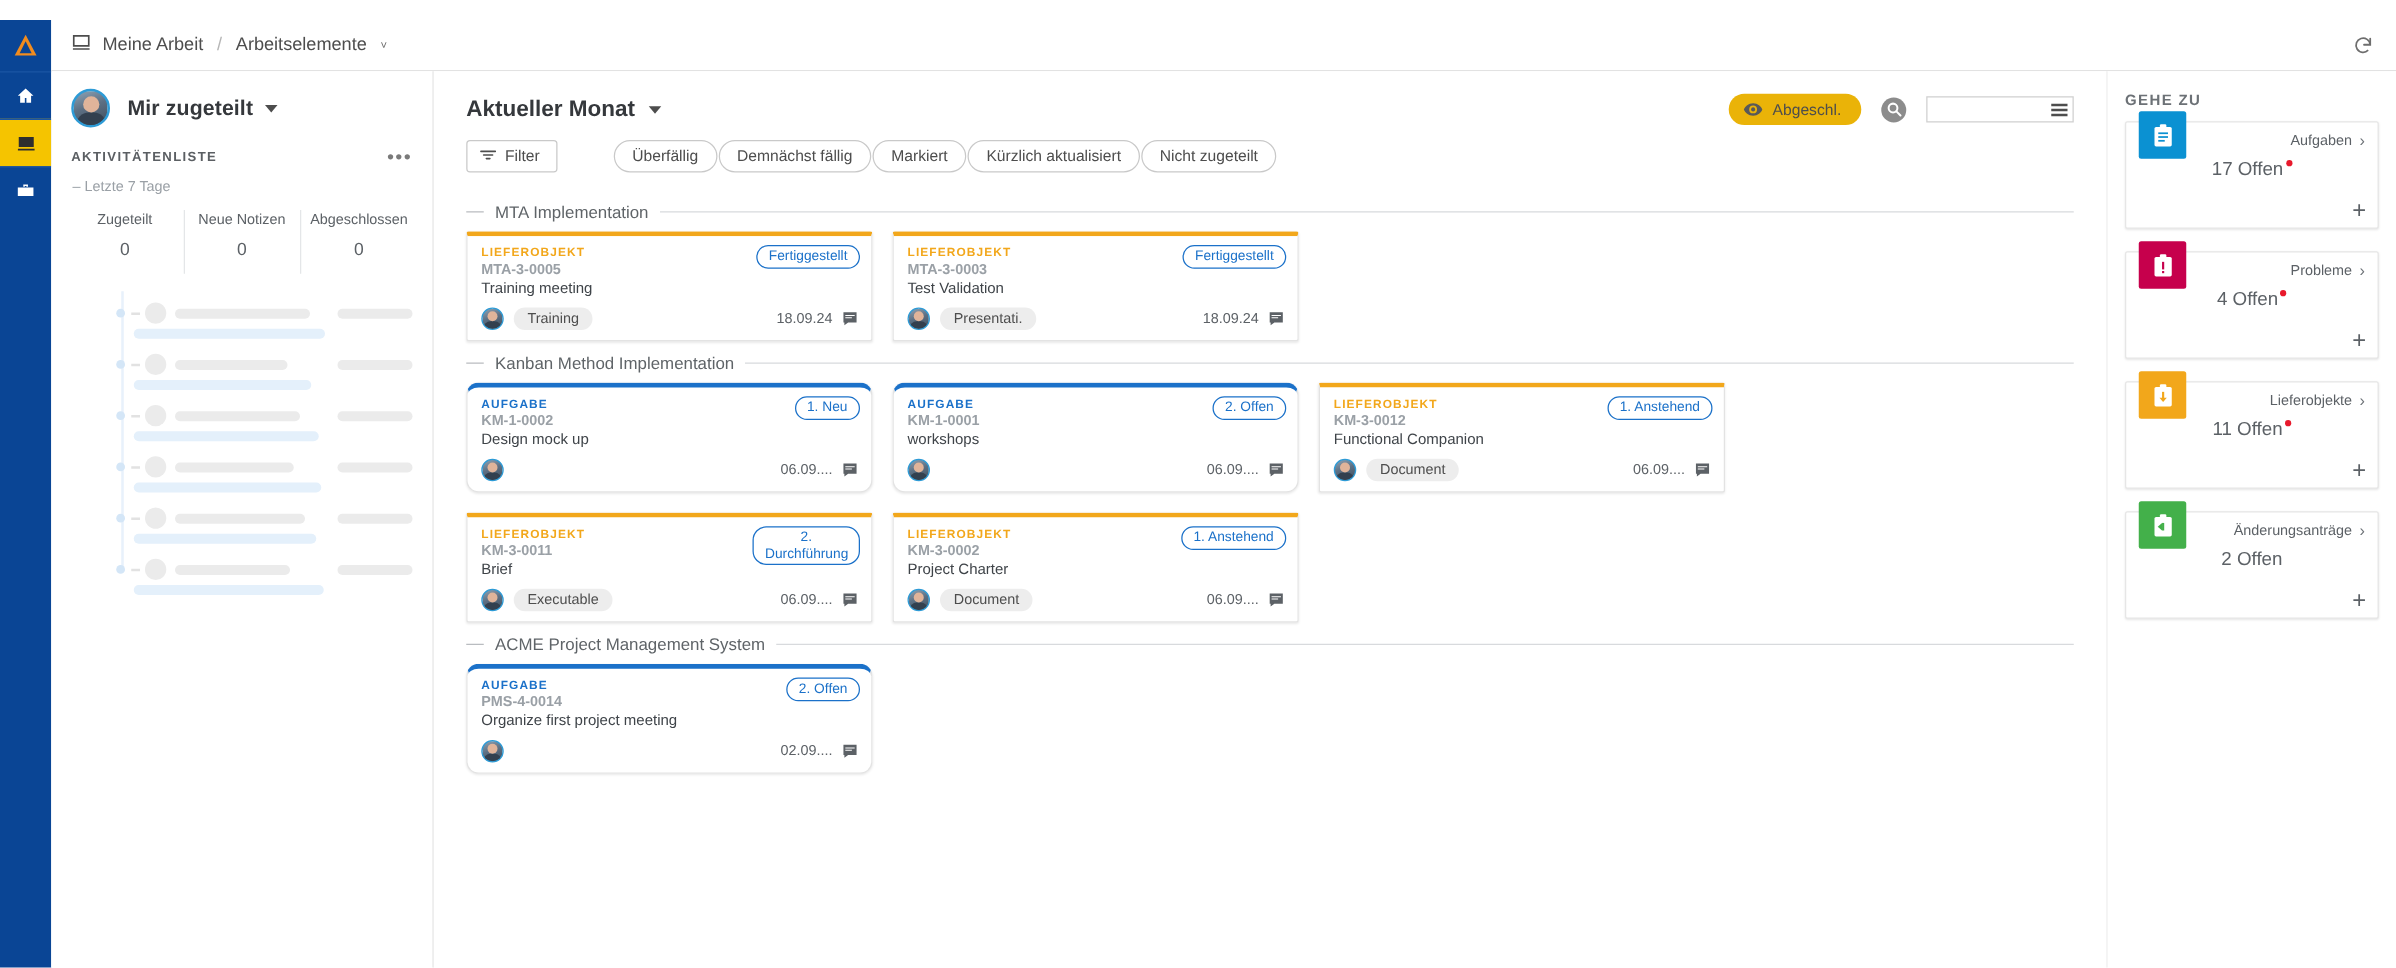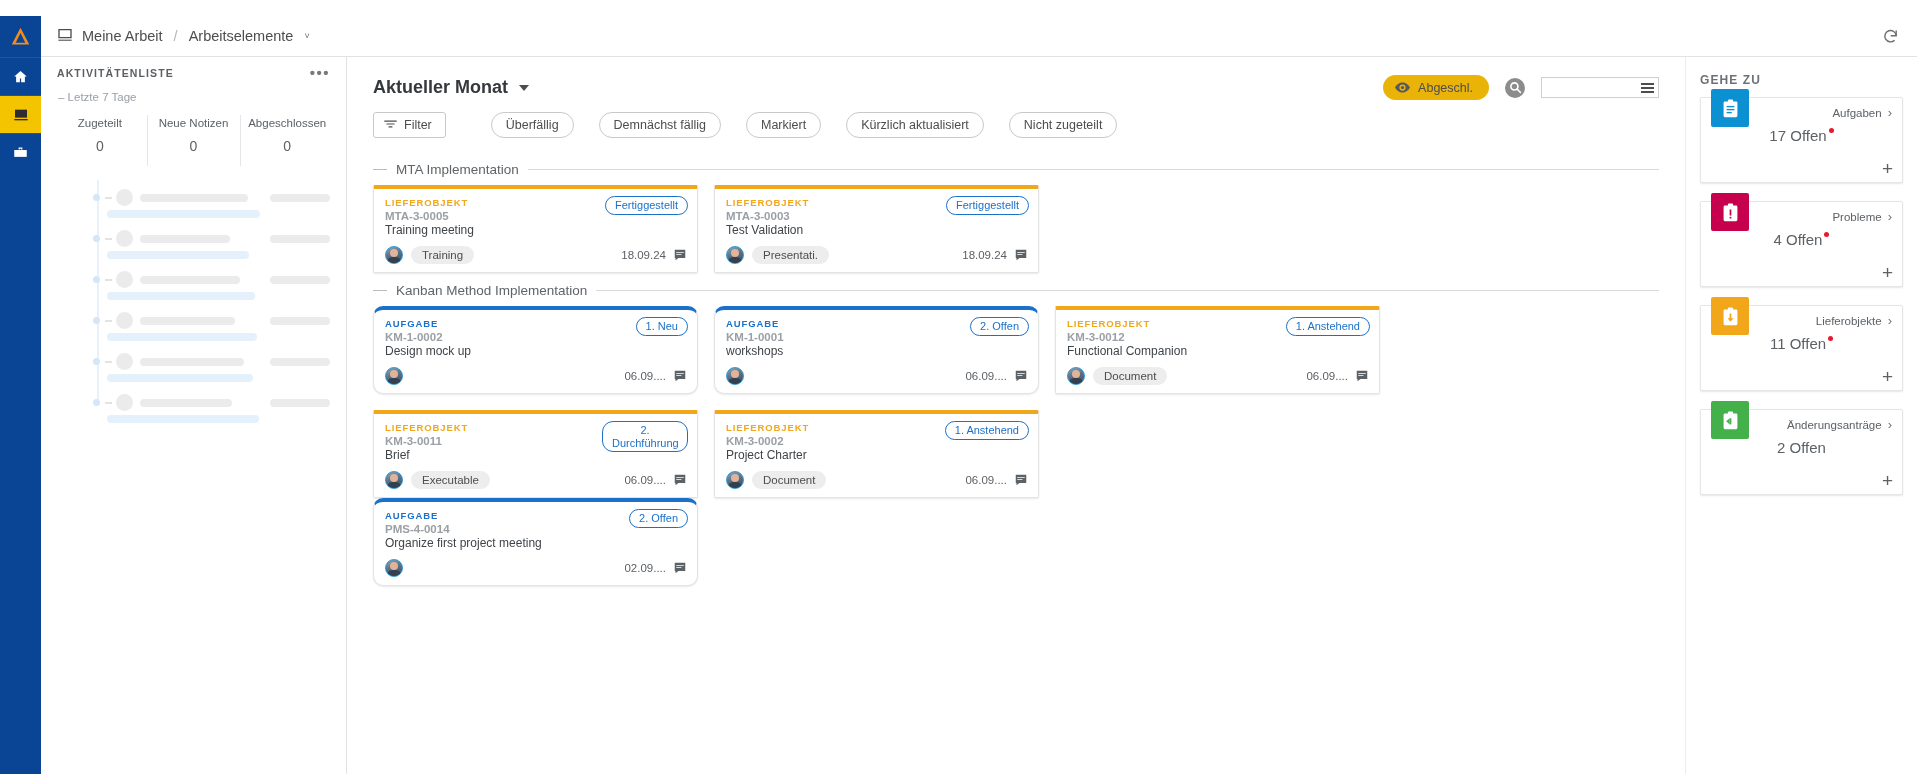--- a/index.html
+++ b/index.html
@@ -111,21 +111,21 @@
     display: flex; align-items: center; justify-content: flex-end; padding-right: 4px; cursor: text;
   }
   .burger { display: flex; flex-direction: column; gap: 2px; }
   .burger i { display:block; width: 13px; height: 2px; background: #4d4d4d; }
 
   .toolbar { display: flex; align-items: center; padding: 12px 26px 0 26px; gap: 13px; }
   .filter-btn {
     border: 1px solid #c9c9c9; border-radius: 3px; background: #fff; font-size: 12.5px;
     color: #4d4d4d; padding: 5px 13px 5px 10px; display: flex; align-items: center; gap: 7px; cursor: pointer;
   }
-  .chips { display: flex; gap: 25px; margin-left: 32px; justify-content: center; }
+  .chips { display: flex; gap: 1px; margin-left: 32px; justify-content: center; }
   .chip {
     border: 1px solid #c9c9c9; border-radius: 13px; background: #fff; font-size: 12.5px;
     color: #4d4d4d; padding: 5px 14px; cursor: pointer; white-space: nowrap;
   }
 
   .groups { padding: 14px 26px 0 26px; }
   .group-head { display: flex; align-items: center; gap: 9px; margin: 10px 0 8px 0; }
   .group-head .lead { width: 14px; height: 1px; background: #b9bcc0; }
   .group-title { font-size: 13.5px; color: #5f6468; white-space: nowrap; }
   .group-head .rule { flex: 1; height: 1px; background: #d8dadd; }
@@ -236,20 +236,27 @@
         <svg width="17" height="17" viewBox="0 0 24 24" fill="none" stroke="#6e6e6e" stroke-width="2">
           <path d="M20 11a8 8 0 1 0-2.3 6.2"></path>
             <path d="M20 4v7h-7" stroke-linecap="round"></path>
         </svg>
       </div>
     </div>
 
     <div class="body">
 
       <div class="side">
+        <div class="side-head">
+          <div class="avatar"></div>
+          <div class="side-title-row">
+            <span class="side-title">Mir zugeteilt</span>
+            <span class="caret-down"></span>
+          </div>
+        </div>
         <div class="side-sub">
           <span>AKTIVITÄTENLISTE</span>
           <span class="dots">•••</span>
         </div>
         <div class="side-range">
           <span>–</span>
           <span>Letzte 7 Tage</span>
         </div>
         <div class="stats">
           <div class="stat">
@@ -511,20 +518,25 @@
                     <svg width="12" height="12" viewBox="0 0 16 16" fill="#5c6166">
                         <path d="M1 1h14v11H6l-4 3v-3H1z"></path>
                         <path d="M3 4h10v1H3zM3 6.5h7v1H3z" fill="#fff"></path>
                       </svg>
                   </span>
                 </span>
               </div>
             </div>
           </div>
 
+          <div class="group-head">
+            <span class="lead"></span>
+            <span class="group-title">ACME Project Management System</span>
+            <span class="rule"></span>
+          </div>
           <div class="cards">
             <div class="card blue">
               <div class="ctype">AUFGABE</div>
               <div class="cid">PMS-4-0014</div>
               <div class="cname">Organize first project meeting</div>
               <div class="badge">2. Offen</div>
               <div class="card-foot">
                 <span class="mini-av"></span>
                 <span class="foot-right">
                   <span class="cdate">02.09....</span>

